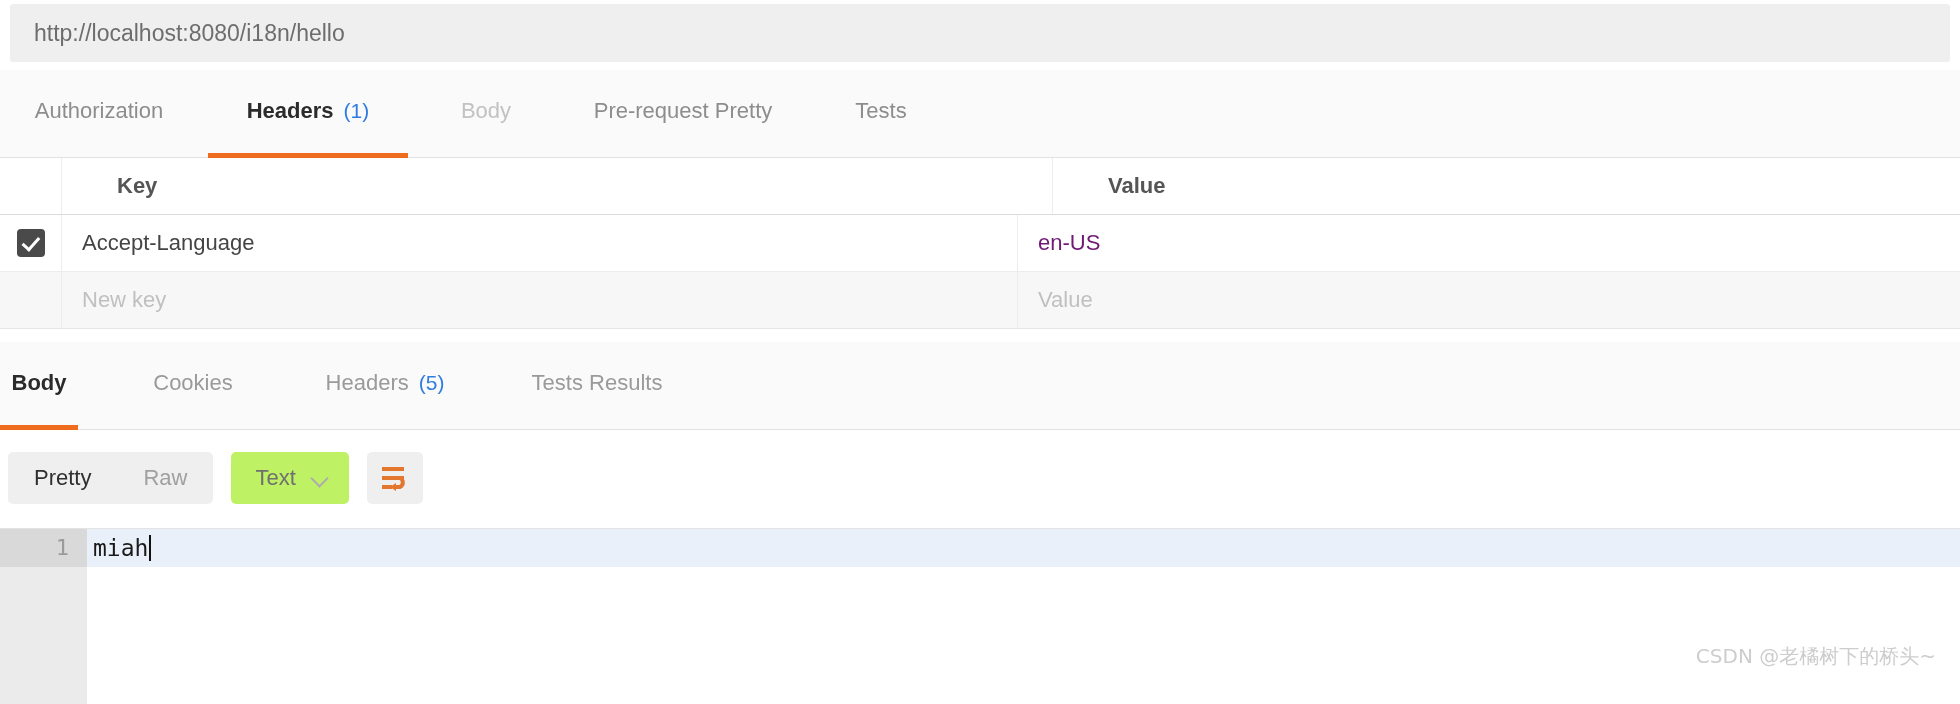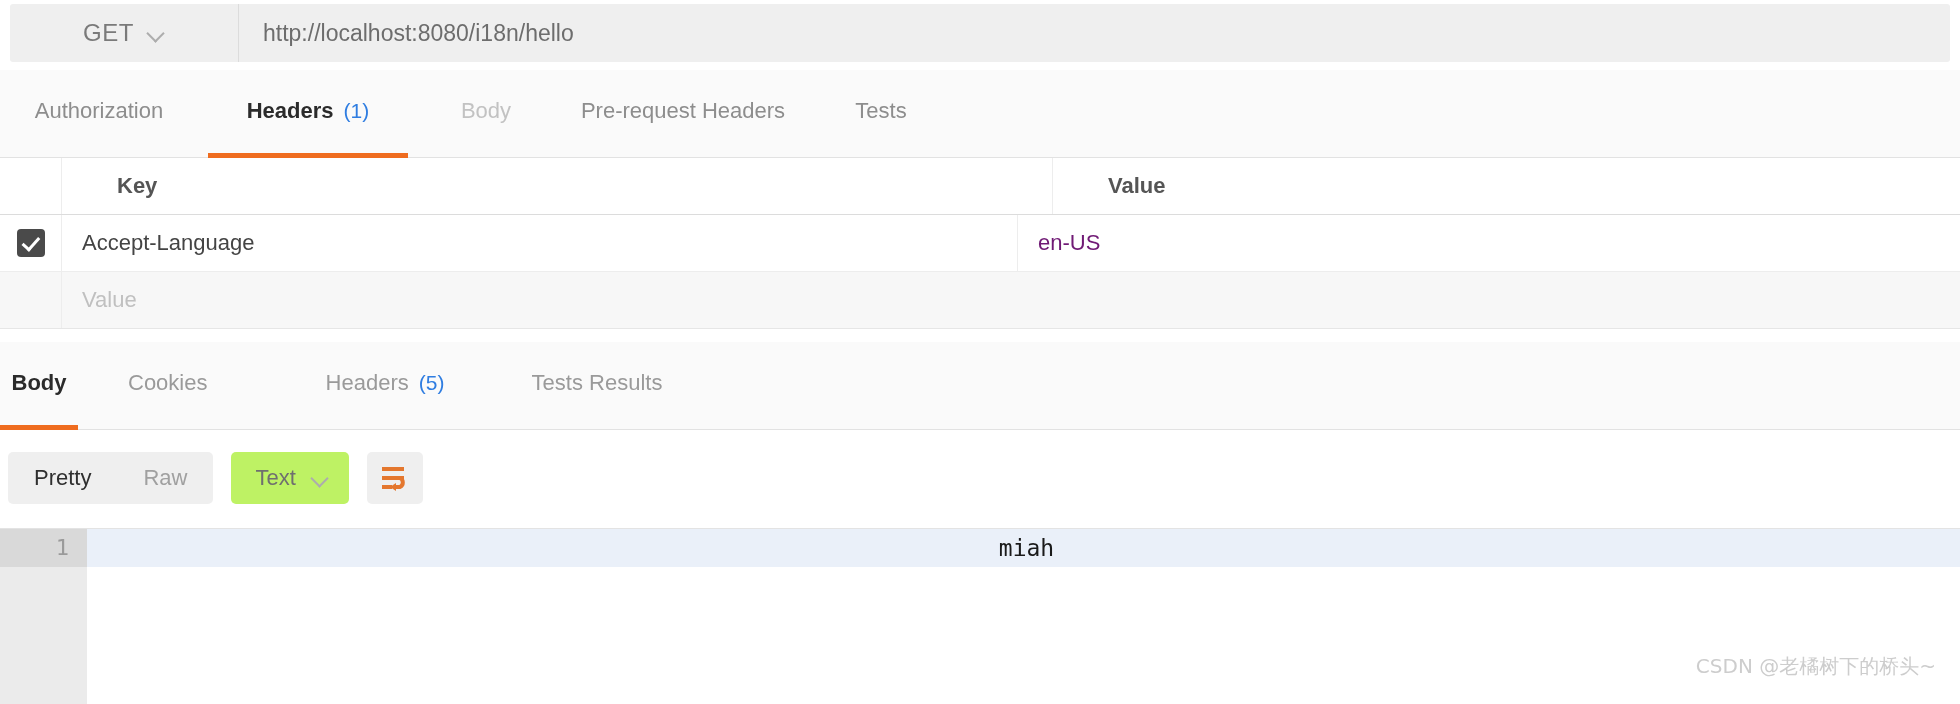--- a/index.html
+++ b/index.html
@@ -307,64 +307,60 @@
     height: 38px;
     line-height: 38px;
     padding-left: 6px;
     font-family: "DejaVu Sans Mono", monospace;
     font-size: 23px;
     color: #1a1a1a;
     display: flex;
     align-items: center;
     cursor: text;
   }
-  .code-line.active { background: #eaf0f9; flex-direction: column; }
+  .code-line.active { background: #eaf0f9; }
   .caret {
     display: inline-block;
     width: 2px;
     height: 26px;
     background: #111111;
     margin-left: 1px;
   }
 
   
   .watermark {
     position: absolute;
     right: 24px;
-    bottom: 24px;
+    bottom: 34px;
     font-size: 20px;
     color: #cdcdcd;
     font-family: "DejaVu Sans", sans-serif;
     white-space: nowrap;
   }
 </style>
 </head>
 <body>
 
 <div class="url-bar">
-  <div class="method-box">
-    <span class="method-label">GET</span>
-    <span class="chev"></span>
-  </div>
   <div class="url-field">http://localhost:8080/i18n/hello</div>
 </div>
 
 <div class="req-tabs">
   <div class="req-tab" style="margin-left:10px;padding-left:0;padding-right:0;width:178px;justify-content:center;">
     <span class="tlabel">Authorization</span>
   </div>
   <div class="req-tab active" style="margin-left:20px;width:200px;justify-content:center;">
     <span class="tlabel">Headers</span>
     <span class="badge">(1)</span>
   </div>
   <div class="req-tab dim" style="margin-left:18px;width:120px;justify-content:center;">
     <span class="tlabel">Body</span>
   </div>
   <div class="req-tab" style="margin-left:12px;width:250px;justify-content:center;">
-    <span class="tlabel">Pre-request Headers</span>
+    <span class="tlabel">Pre-request Pretty</span>
   </div>
   <div class="req-tab" style="margin-left:18px;width:110px;justify-content:center;">
     <span class="tlabel">Tests</span>
   </div>
 </div>
 
 <div class="hdr-table">
 
   <div class="hdr-row head">
     <div class="cb-cell"></div>
@@ -375,30 +371,31 @@
   <div class="hdr-row">
     <div class="cb-cell">
       <span class="cb"></span>
     </div>
     <div class="key-cell">Accept-Language</div>
     <div class="val-cell">en-US</div>
   </div>
 
   <div class="hdr-row newrow">
     <div class="cb-cell"></div>
+    <div class="key-cell ph">New key</div>
     <div class="val-cell ph">Value</div>
   </div>
 
 </div>
 
 <div class="res-tabs">
   <div class="res-tab active" style="width:78px;justify-content:center;">
     <span class="tlabel">Body</span>
   </div>
-  <div class="res-tab" style="margin-left:50px;width:130px;">
+  <div class="res-tab" style="margin-left:50px;width:130px;justify-content:center;">
     <span class="tlabel">Cookies</span>
   </div>
   <div class="res-tab" style="margin-left:42px;width:170px;justify-content:center;">
     <span class="tlabel">Headers</span>
     <span class="badge">(5)</span>
   </div>
   <div class="res-tab" style="margin-left:42px;width:170px;justify-content:center;">
     <span class="tlabel">Tests Results</span>
   </div>
 </div>

